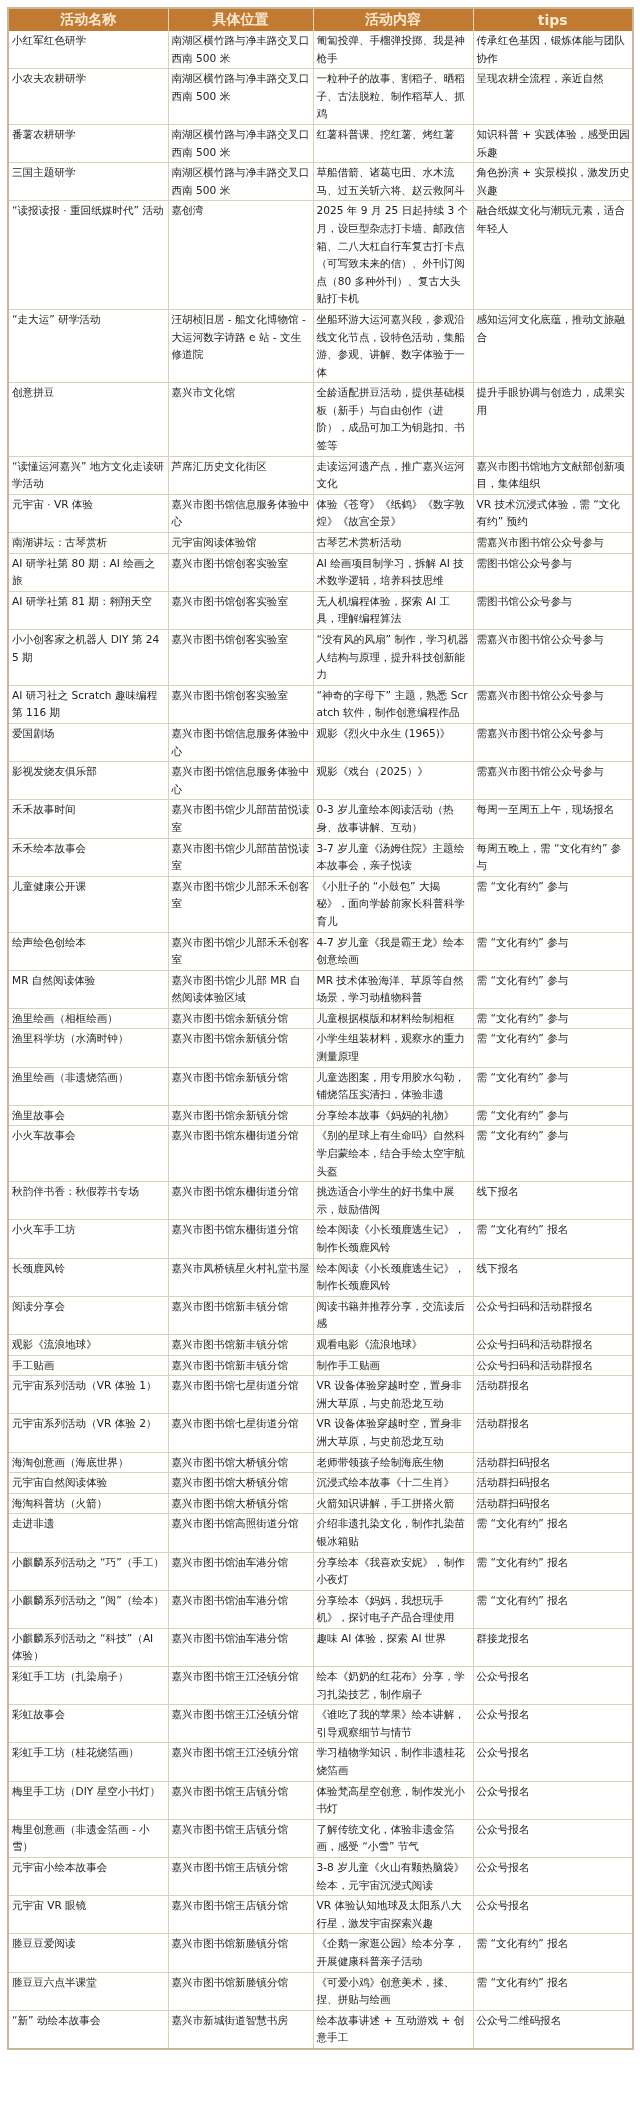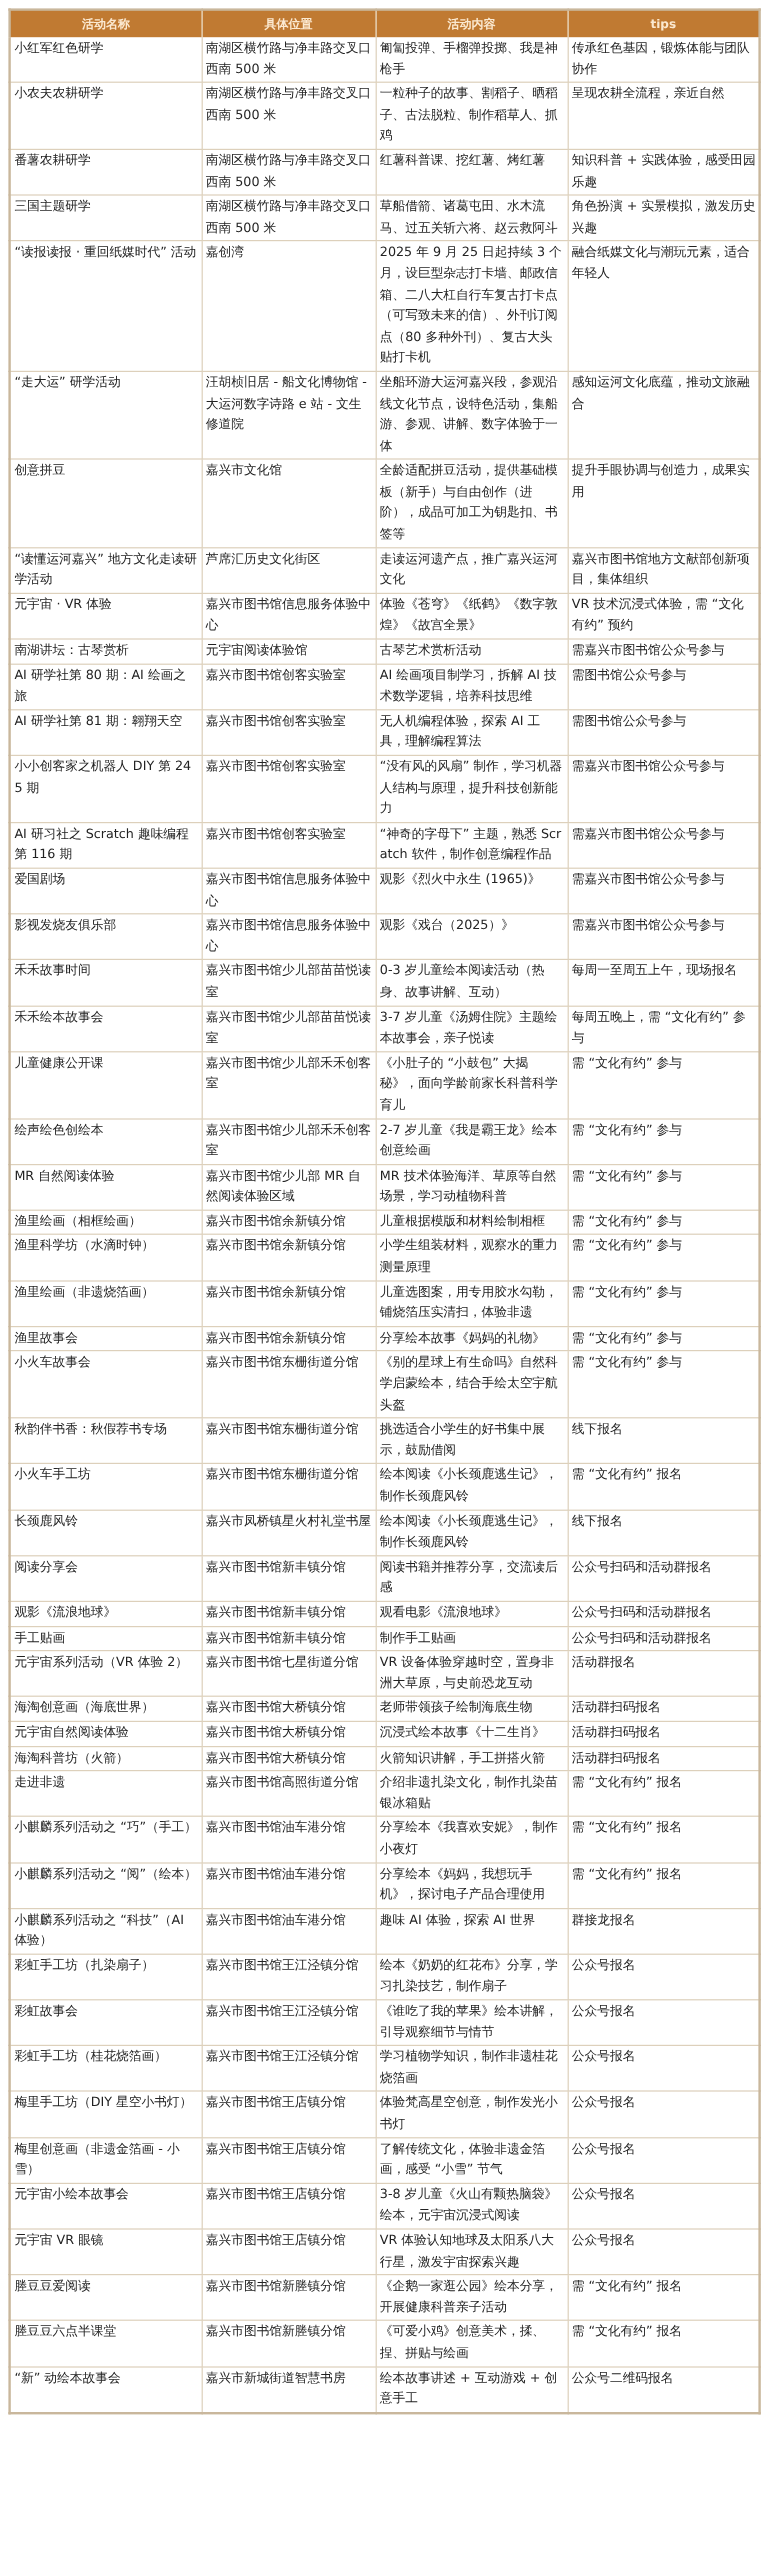--- a/index.html
+++ b/index.html
@@ -5,21 +5,21 @@
   html, body { margin: 0; padding: 0; background: #ffffff; }
   body { width: 640px; height: 2127px; overflow: hidden; font-family: "DejaVu Sans", sans-serif; }
   .wrap { position: absolute; left: 7px; top: 7px; width: 625px; }
   table.act { width: 625px; border-collapse: collapse; table-layout: fixed; border: 2px solid #c9b79c; }
   table.act col.c1 { width: 160px; }
   table.act col.c2 { width: 145px; }
   table.act col.c3 { width: 160px; }
   table.act col.c4 { width: 160px; }
   thead th {
     background: #c07a32; color: #fbe9d0; font-weight: bold;
-    font-size: 10px; height: 22px; padding: 0 3px;
+    font-size: 14px; height: 22px; padding: 0 3px;
     border-right: 1px solid #e8d7bf; text-align: center;
   }
   thead th:last-child { border-right: none; text-align: center; }
   tbody td {
     font-size: 10.6px; line-height: 17.6px; color: #222;
     vertical-align: top; padding: 1px 2px 1px 3px;
     border-right: 1px solid #ddd0bb; border-bottom: 1px solid #ddd0bb;
     word-break: break-all; overflow-wrap: anywhere;
   }
   tbody td:last-child { border-right: none; }
@@ -154,21 +154,21 @@
         </tr>
         <tr>
           <td>儿童健康公开课</td>
           <td>嘉兴市图书馆少儿部禾禾创客室</td>
           <td>《小肚子的 “小鼓包” 大揭秘》，面向学龄前家长科普科学育儿</td>
           <td>需 “文化有约” 参与</td>
         </tr>
         <tr>
           <td>绘声绘色创绘本</td>
           <td>嘉兴市图书馆少儿部禾禾创客室</td>
-          <td>2-7 岁儿童《我是霸王龙》绘本创意绘画</td>
+          <td>4-7 岁儿童《我是霸王龙》绘本创意绘画</td>
           <td>需 “文化有约” 参与</td>
         </tr>
         <tr>
           <td>MR 自然阅读体验</td>
           <td>嘉兴市图书馆少儿部 MR 自然阅读体验区域</td>
           <td>MR 技术体验海洋、草原等自然场景，学习动植物科普</td>
           <td>需 “文化有约” 参与</td>
         </tr>
         <tr>
           <td>渔里绘画（相框绘画）</td>
@@ -228,20 +228,26 @@
           <td>观影《流浪地球》</td>
           <td>嘉兴市图书馆新丰镇分馆</td>
           <td>观看电影《流浪地球》</td>
           <td>公众号扫码和活动群报名</td>
         </tr>
         <tr>
           <td>手工贴画</td>
           <td>嘉兴市图书馆新丰镇分馆</td>
           <td>制作手工贴画</td>
           <td>公众号扫码和活动群报名</td>
+        </tr>
+        <tr>
+          <td>元宇宙系列活动（VR 体验 1）</td>
+          <td>嘉兴市图书馆七星街道分馆</td>
+          <td>VR 设备体验穿越时空，置身非洲大草原，与史前恐龙互动</td>
+          <td>活动群报名</td>
         </tr>
         <tr>
           <td>元宇宙系列活动（VR 体验 2）</td>
           <td>嘉兴市图书馆七星街道分馆</td>
           <td>VR 设备体验穿越时空，置身非洲大草原，与史前恐龙互动</td>
           <td>活动群报名</td>
         </tr>
         <tr>
           <td>海淘创意画（海底世界）</td>
           <td>嘉兴市图书馆大桥镇分馆</td>

